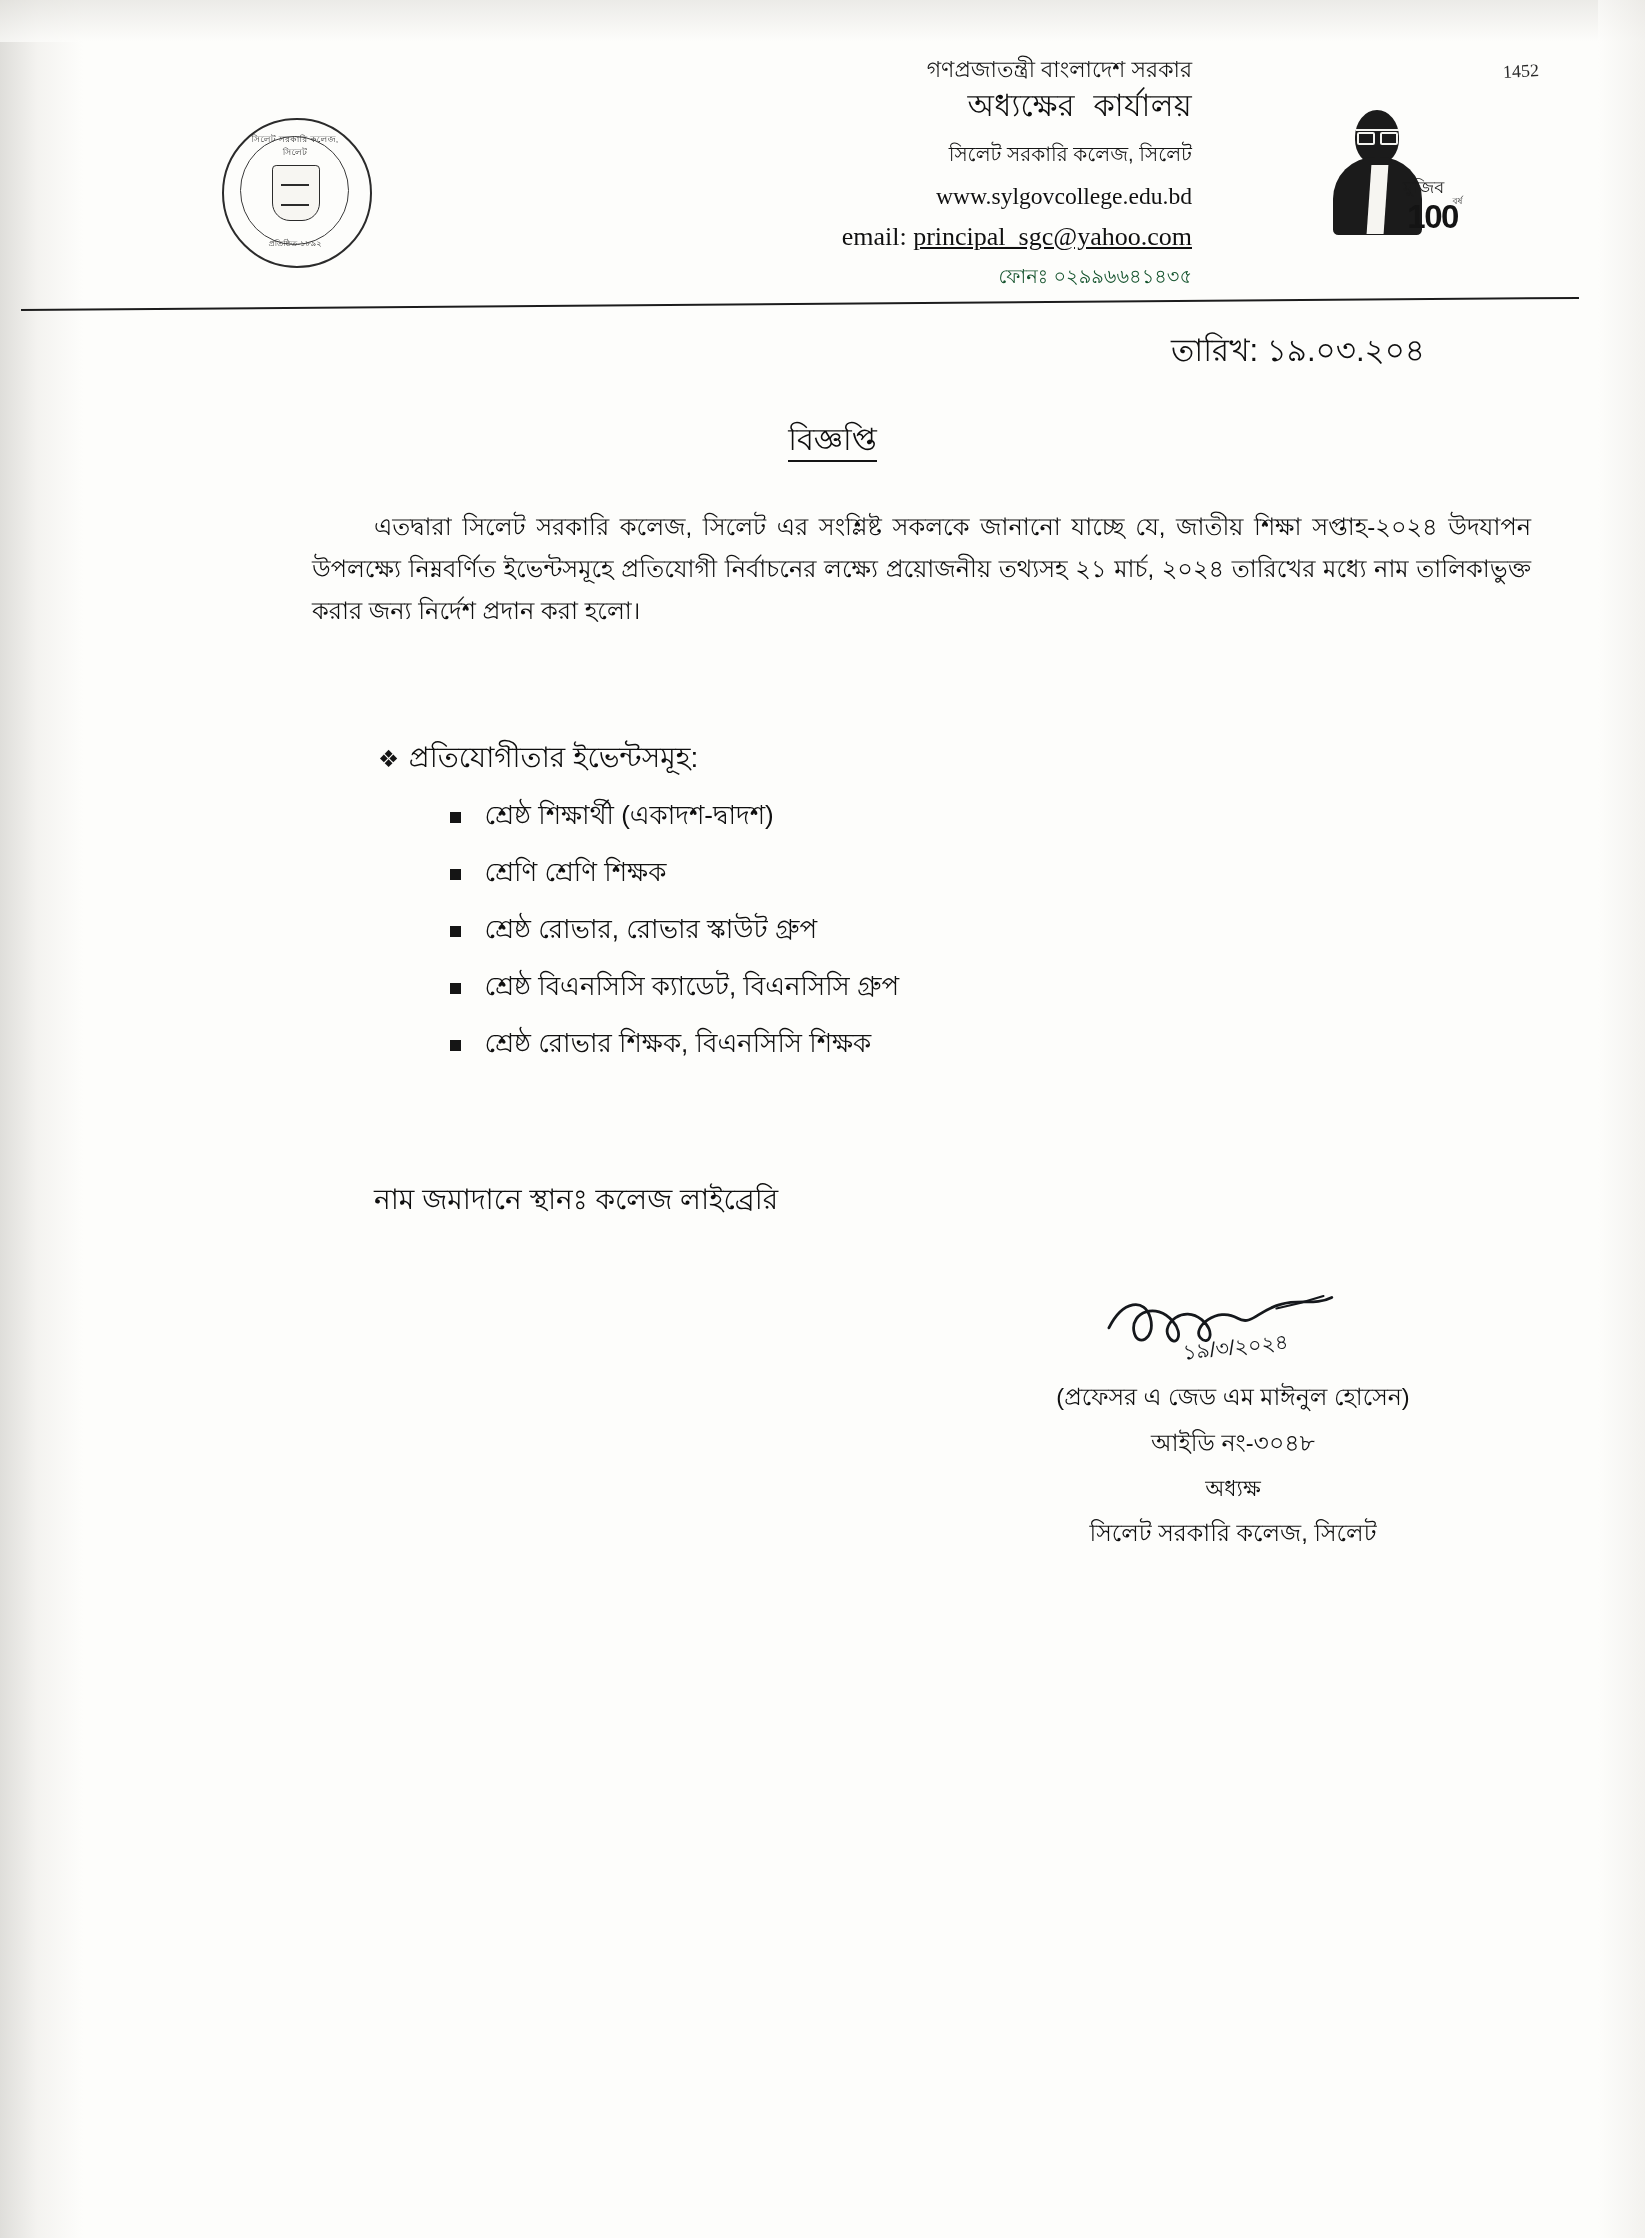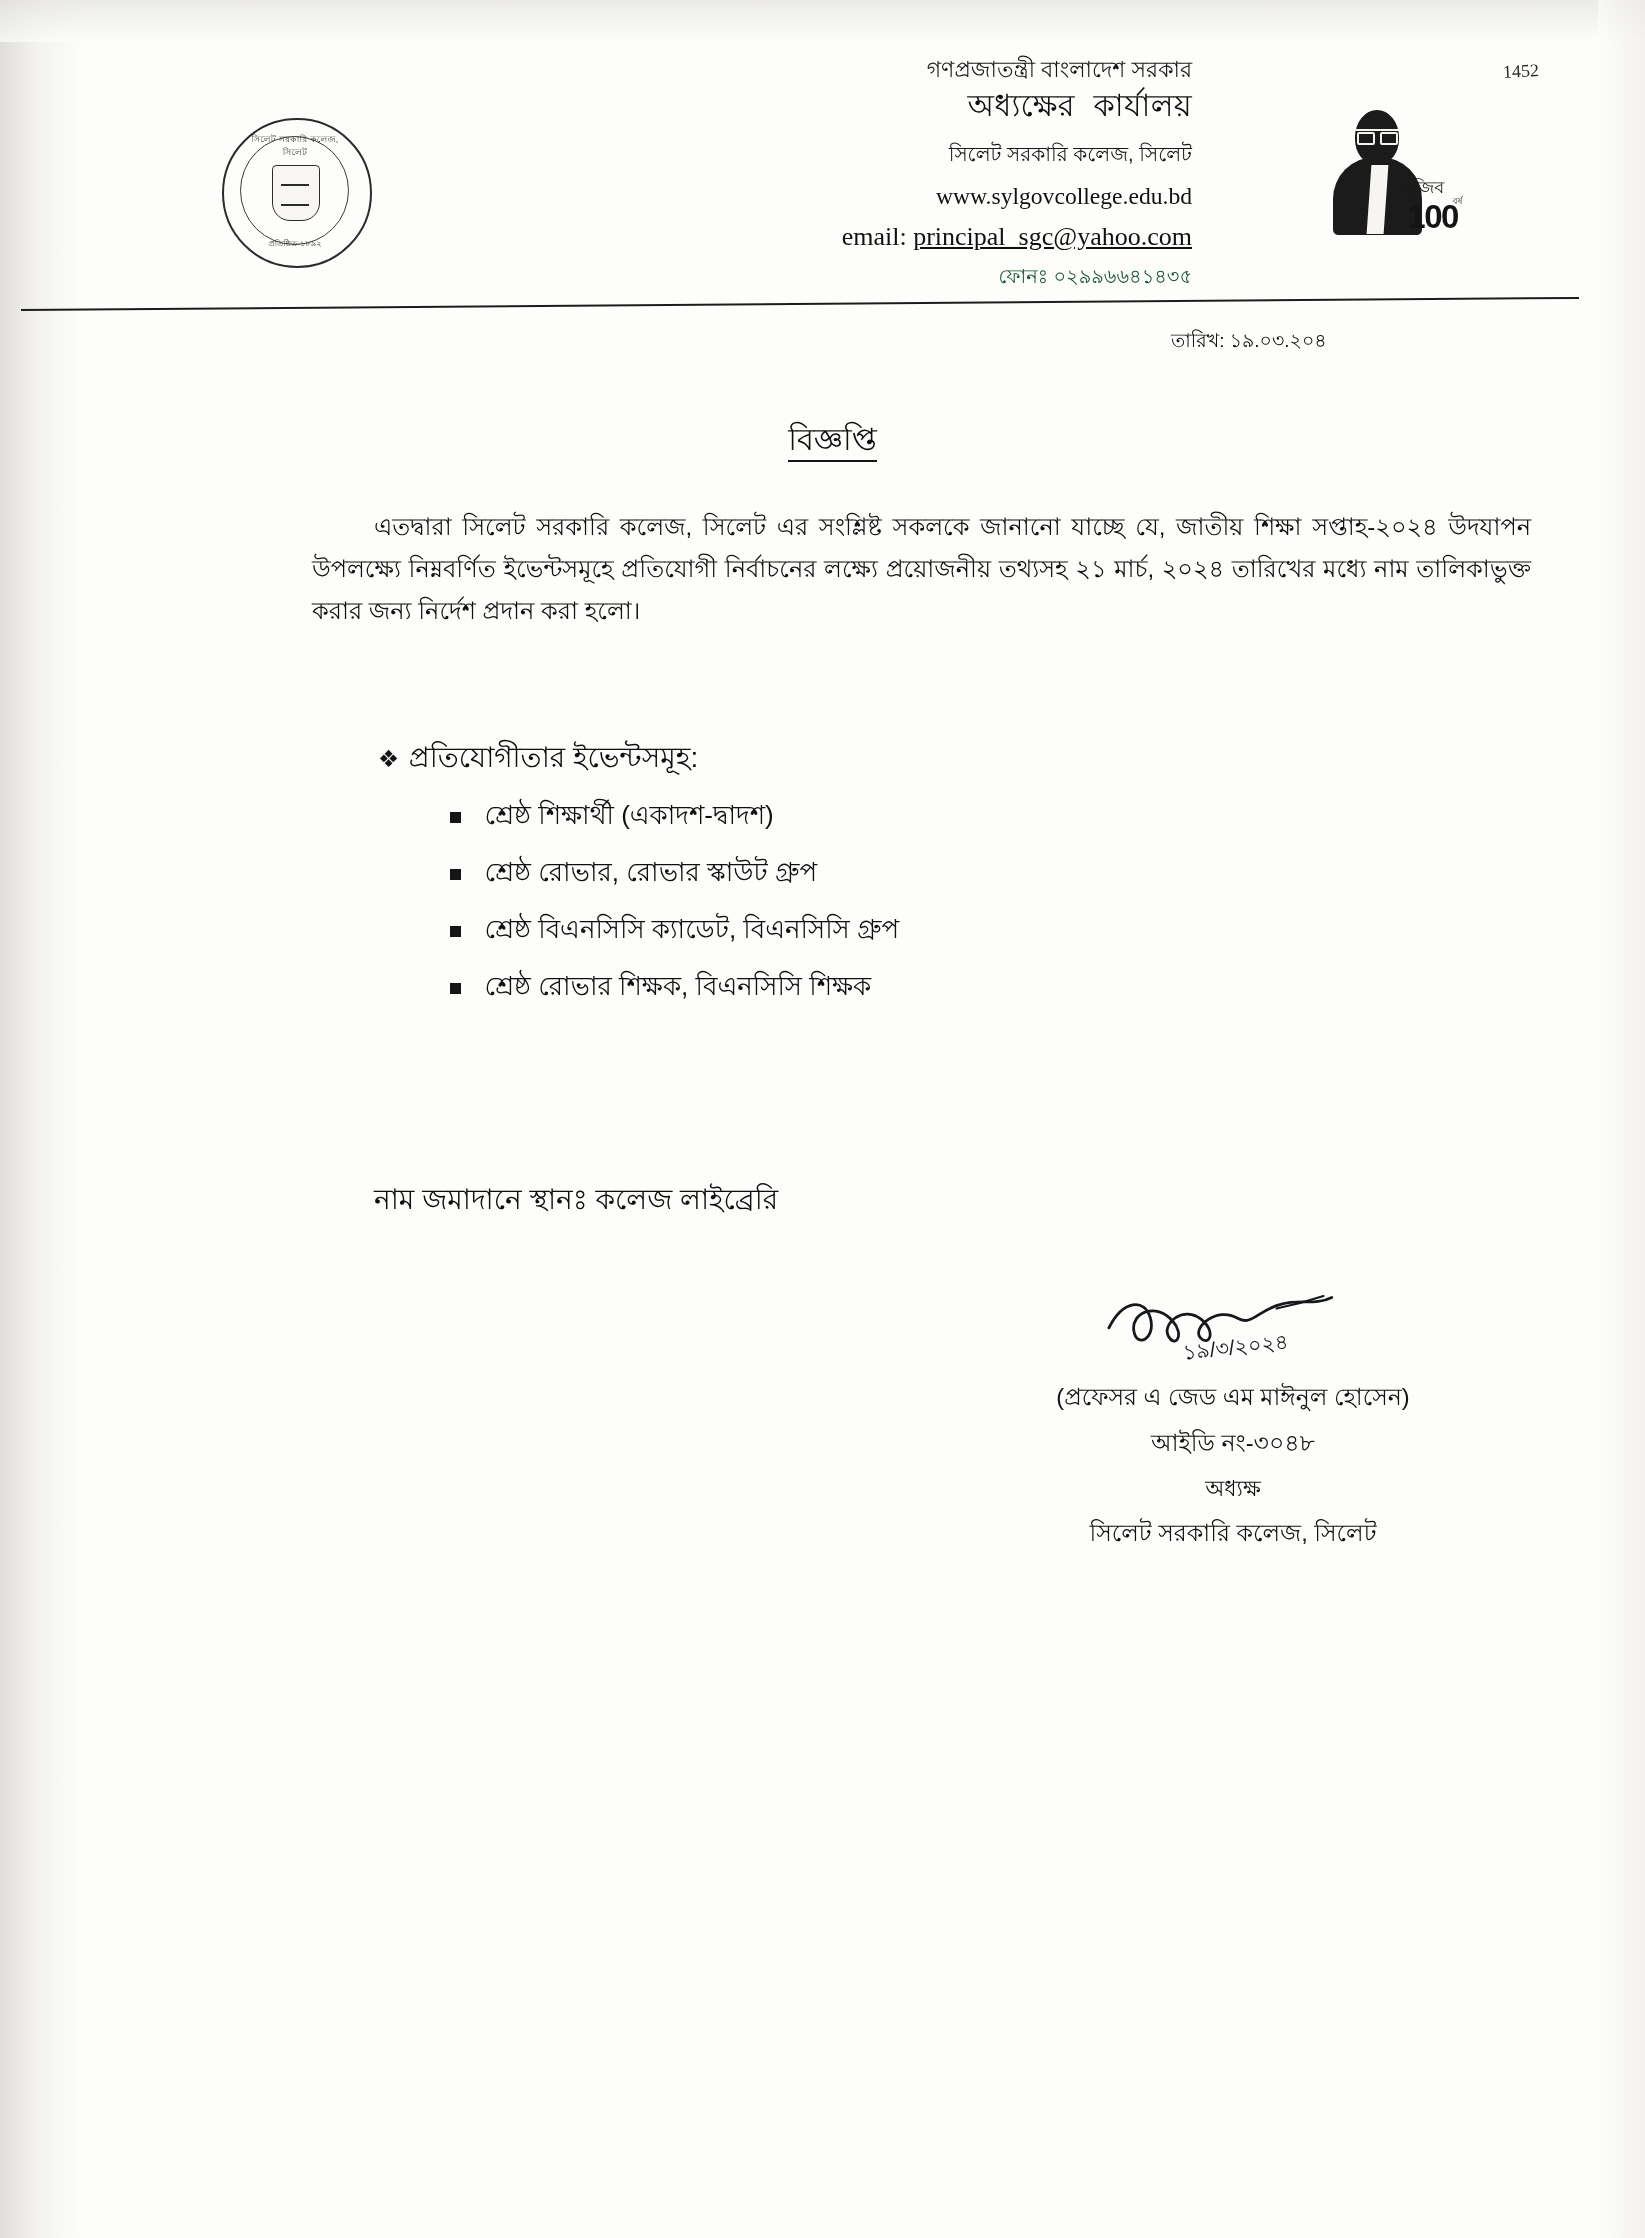--- a/index.html
+++ b/index.html
@@ -278,21 +278,21 @@
     background: #1c1c1c;
     transform: rotate(-0.45deg);
   }
 
   
   .date-line {
     position: absolute;
     left: 1067px;
     top: 326px;
     font-family: "Liberation Sans", sans-serif;
-    font-size: 19px;
+    font-size: 31px;
     color: #101010;
   }
 
   
   .notice-title {
     position: absolute;
     left: 8px;
     top: 416px;
     width: 1441px;
     text-align: center;
@@ -475,20 +475,24 @@
       <span class="bullet-diamond">❖</span><span>প্রতিযোগীতার ইভেন্টসমূহ:</span>
     </div>
 
     <div class="events-list">
       <div class="event-item">
         <span class="sq"></span>
         <span class="lbl">শ্রেষ্ঠ শিক্ষার্থী (একাদশ-দ্বাদশ)</span>
       </div>
       <div class="event-item">
         <span class="sq"></span>
+        <span class="lbl">শ্রেণি শ্রেণি শিক্ষক</span>
+      </div>
+      <div class="event-item">
+        <span class="sq"></span>
         <span class="lbl">শ্রেষ্ঠ রোভার, রোভার স্কাউট গ্রুপ</span>
       </div>
       <div class="event-item">
         <span class="sq"></span>
         <span class="lbl">শ্রেষ্ঠ বিএনসিসি ক্যাডেট, বিএনসিসি গ্রুপ</span>
       </div>
       <div class="event-item">
         <span class="sq"></span>
         <span class="lbl">শ্রেষ্ঠ রোভার শিক্ষক, বিএনসিসি শিক্ষক</span>
       </div>

